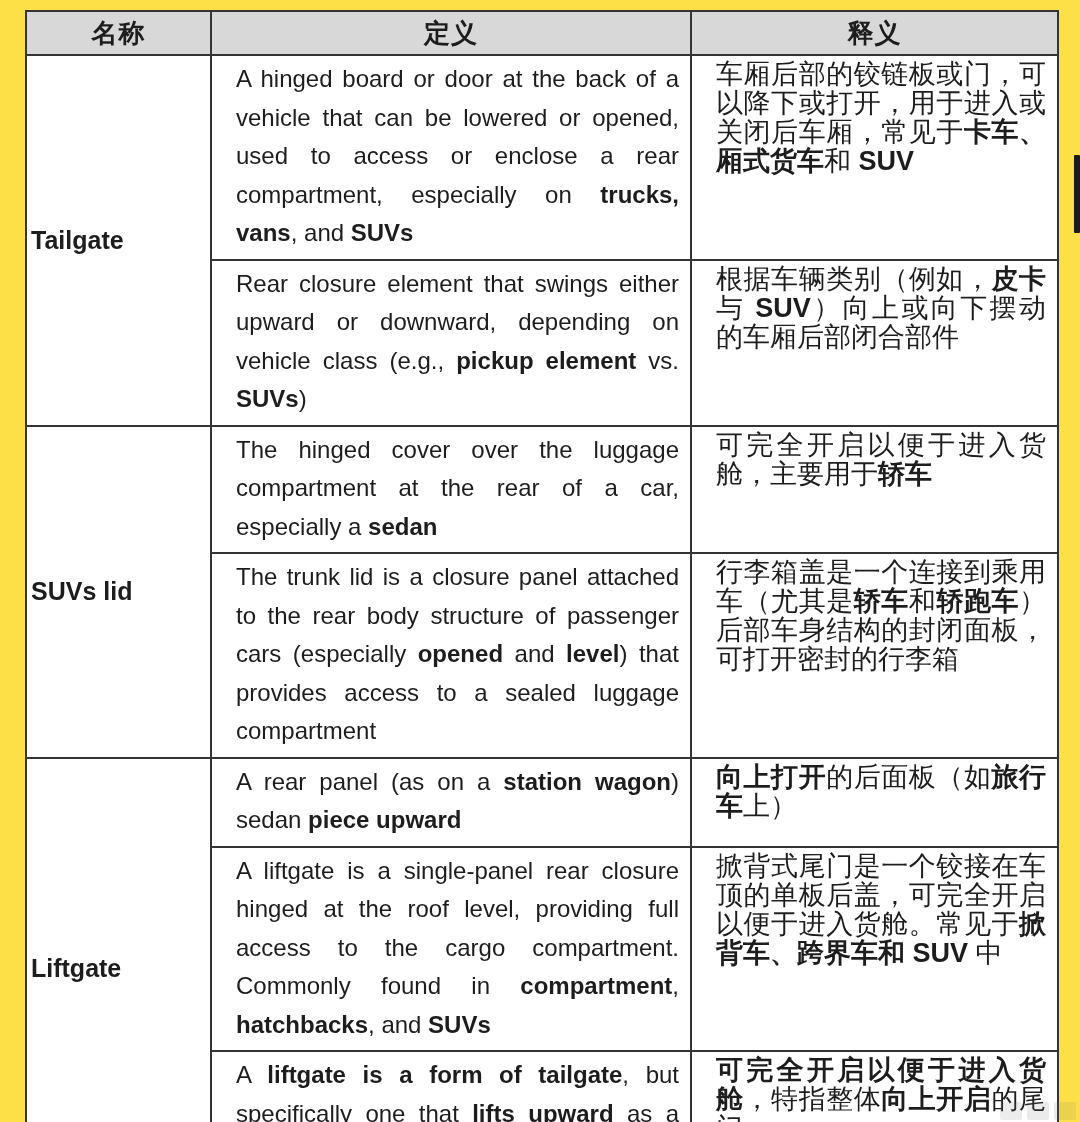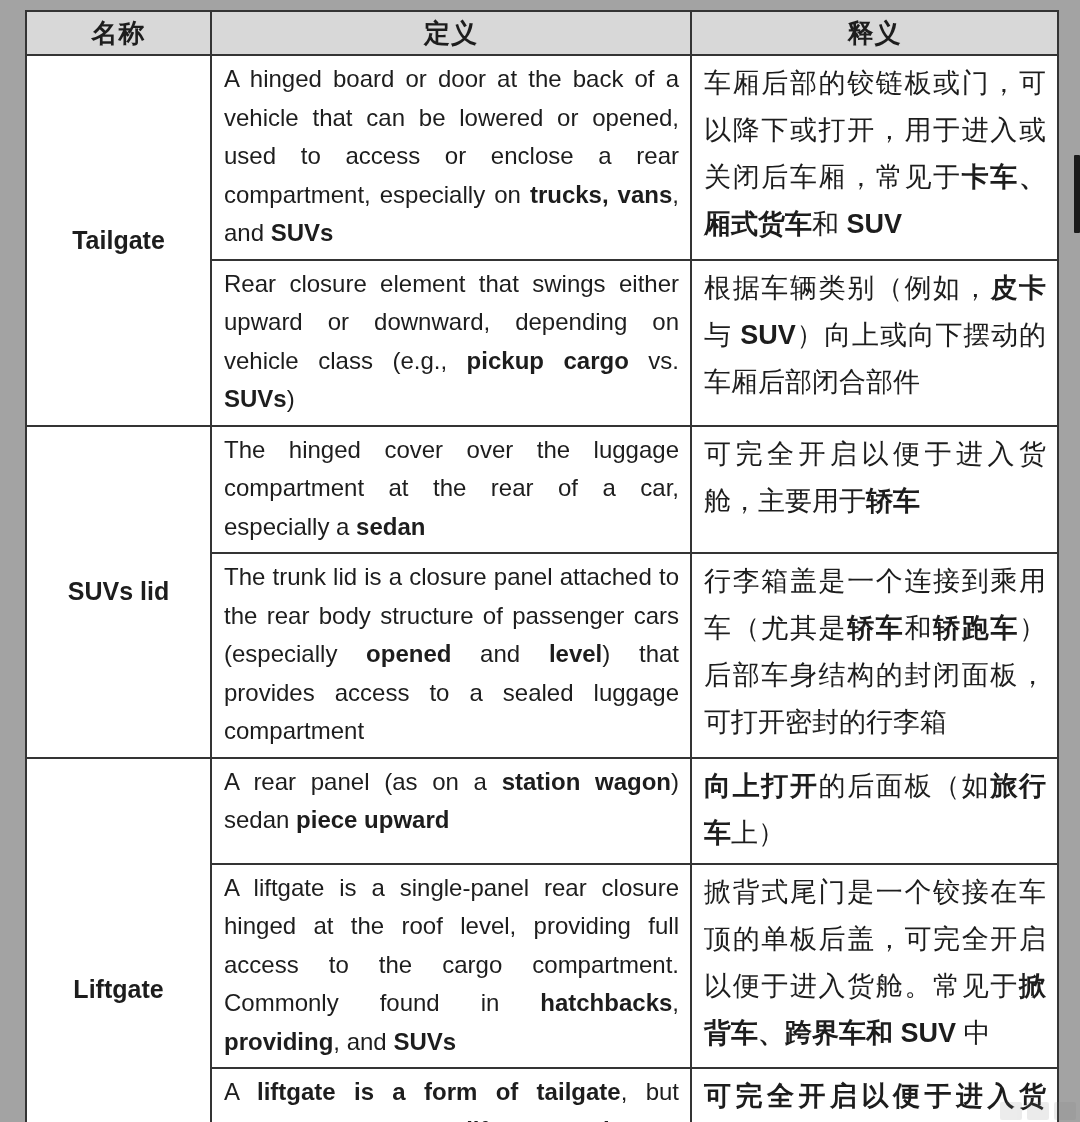--- a/index.html
+++ b/index.html
@@ -11,21 +11,21 @@
     width: 1080px;
     height: 1122px;
     position: relative;
     font-family: "Liberation Sans", "DejaVu Sans", sans-serif;
     color: #1d1d1d;
     overflow: hidden;
   }
   .page {
     position: absolute;
     inset: 0;
-    background: #a3a3a3;
+    background: #fde047;
   }
   table.def-table {
     position: absolute;
     left: 25px;
     top: 10px;
     width: 1032px;
     border-collapse: collapse;
     table-layout: fixed;
     background: #ffffff;
   }
@@ -35,40 +35,39 @@
   .def-table thead th {
     background: #d8d8d8;
     font-weight: bold;
     font-size: 26px;
     text-align: center;
     height: 40px;
     padding: 1px 0;
     letter-spacing: 1px;
   }
   td.term {
-    text-align: center;
     vertical-align: middle;
     font-weight: bold;
     font-size: 25px;
     background: #ffffff;
     padding: 9px 4px;
   }
   td.def {
     vertical-align: top;
     text-align: justify;
-    padding: 4px 11px 6px 12px;
+    padding: 4px 11px 6px 24px;
     background: #ffffff;
   }
   td.def.en {
     font-size: 24px;
     line-height: 38.5px;
   }
   td.def.zh {
     font-size: 27px;
-    line-height: 47px;
+    line-height: 29px;
   }
   .b { font-weight: bold; }
   
   .edge-artifact {
     position: absolute;
     right: 0;
     top: 155px;
     width: 6px;
     height: 78px;
     background: #1b1b1b;
@@ -109,39 +108,39 @@
         <th>释义</th>
       </tr>
     </thead>
     <tbody id="tbody">
         <tr>
           <td class="term" rowspan="2">Tailgate</td>
           <td class="def en"><span>A hinged board or door at the back of a vehicle that can be lowered or opened, used to access or enclose a rear compartment, especially on </span><span class="b">trucks, vans</span><span>, and </span><span class="b">SUVs</span></td>
           <td class="def zh"><span>车厢后部的铰链板或门，可以降下或打开，用于进入或关闭后车厢，常见于</span><span class="b">卡车、厢式货车</span><span>和 </span><span class="b">SUV</span></td>
         </tr>
         <tr>
-          <td class="def en"><span>Rear closure element that swings either upward or downward, depending on vehicle class (e.g., </span><span class="b">pickup cargo</span><span> vs. </span><span class="b">SUVs</span><span>)</span></td>
+          <td class="def en"><span>Rear closure element that swings either upward or downward, depending on vehicle class (e.g., </span><span class="b">pickup element</span><span> vs. </span><span class="b">SUVs</span><span>)</span></td>
           <td class="def zh"><span>根据车辆类别（例如，</span><span class="b">皮卡</span><span>与 </span><span class="b">SUV</span><span>）向上或向下摆动的车厢后部闭合部件</span></td>
         </tr>
         <tr>
           <td class="term" rowspan="2">SUVs lid</td>
           <td class="def en"><span>The hinged cover over the luggage compartment at the rear of a car, especially a </span><span class="b">sedan</span></td>
           <td class="def zh"><span>可完全开启以便于进入货舱，主要用于</span><span class="b">轿车</span></td>
         </tr>
         <tr>
           <td class="def en"><span>The trunk lid is a closure panel attached to the rear body structure of passenger cars (especially </span><span class="b">opened</span><span> and </span><span class="b">level</span><span>) that provides access to a sealed luggage compartment</span></td>
           <td class="def zh"><span>行李箱盖是一个连接到乘用车（尤其是</span><span class="b">轿车</span><span>和</span><span class="b">轿跑车</span><span>）后部车身结构的封闭面板，可打开密封的行李箱</span></td>
         </tr>
         <tr>
           <td class="term" rowspan="3">Liftgate</td>
           <td class="def en"><span>A rear panel (as on a </span><span class="b">station wagon</span><span>) sedan </span><span class="b">piece upward</span></td>
           <td class="def zh"><span class="b">向上打开</span><span>的后面板（如</span><span class="b">旅行车</span><span>上）</span></td>
         </tr>
         <tr>
-          <td class="def en"><span>A liftgate is a single-panel rear closure hinged at the roof level, providing full access to the cargo compartment. Commonly found in </span><span class="b">hatchbacks</span><span>, </span><span class="b">providing</span><span>, and </span><span class="b">SUVs</span></td>
+          <td class="def en"><span>A liftgate is a single-panel rear closure hinged at the roof level, providing full access to the cargo compartment. Commonly found in </span><span class="b">compartment</span><span>, </span><span class="b">hatchbacks</span><span>, and </span><span class="b">SUVs</span></td>
           <td class="def zh"><span>掀背式尾门是一个铰接在车顶的单板后盖，可完全开启以便于进入货舱。常见于</span><span class="b">掀背车、跨界车和 SUV</span><span> 中</span></td>
         </tr>
         <tr>
           <td class="def en"><span>A </span><span class="b">liftgate is a form of tailgate</span><span>, but specifically one that </span><span class="b">lifts upward</span><span> as a single piece</span></td>
           <td class="def zh"><span class="b">可完全开启以便于进入货舱</span><span>，特指整体</span><span class="b">向上开启</span><span>的尾门</span></td>
         </tr>
       </tbody>
   </table>
 
   <div class="edge-artifact"></div>

